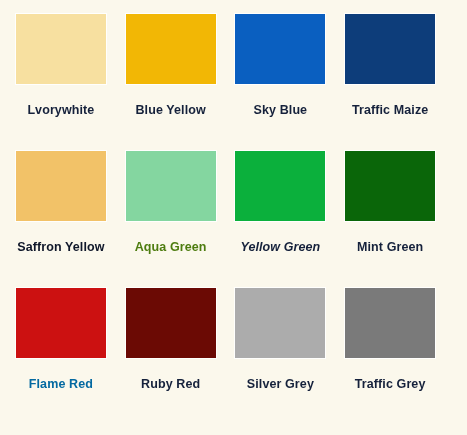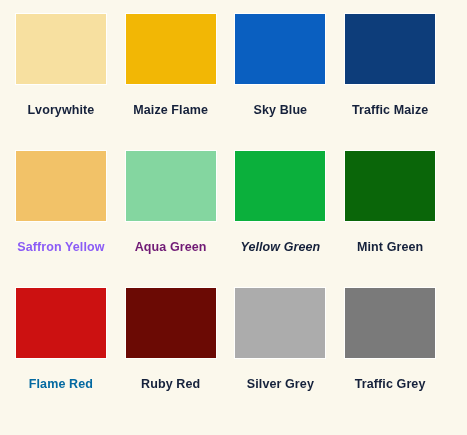--- a/index.html
+++ b/index.html
@@ -59,41 +59,41 @@
 <div id="palette-page" style="background-color: rgb(251, 248, 236);">
   <div id="swatch-grid">
 
     <div class="swatch-cell">
       <div class="swatch-chip" style="background-color: rgb(247, 224, 160);"></div>
       <div class="swatch-label" style="color: rgb(21, 33, 59);">Lvorywhite</div>
     </div>
 
     <div class="swatch-cell">
       <div class="swatch-chip" style="background-color: rgb(242, 183, 5);"></div>
-      <div class="swatch-label" style="color: rgb(21, 33, 59);">Maize Flame</div>
+      <div class="swatch-label" style="color: rgb(21, 33, 59);">Blue Yellow</div>
     </div>
 
     <div class="swatch-cell">
       <div class="swatch-chip" style="background-color: rgb(10, 95, 192);"></div>
       <div class="swatch-label" style="color: rgb(21, 33, 59);">Sky Blue</div>
     </div>
 
     <div class="swatch-cell">
       <div class="swatch-chip" style="background-color: rgb(13, 61, 122);"></div>
       <div class="swatch-label" style="color: rgb(21, 33, 59);">Traffic Maize</div>
     </div>
 
     <div class="swatch-cell">
       <div class="swatch-chip" style="background-color: rgb(242, 194, 104);"></div>
-      <div class="swatch-label" style="color: #8b5cf6;">Saffron Yellow</div>
+      <div class="swatch-label" style="color: #0f172a;">Saffron Yellow</div>
     </div>
 
     <div class="swatch-cell">
       <div class="swatch-chip" style="background-color: rgb(132, 214, 160);"></div>
-      <div class="swatch-label" style="color: #701a75;">Aqua Green</div>
+      <div class="swatch-label" style="color: #4d7c0f;">Aqua Green</div>
     </div>
 
     <div class="swatch-cell">
       <div class="swatch-chip" style="background-color: rgb(11, 176, 60);"></div>
       <div class="swatch-label" style="color: rgb(21, 33, 59); font-style: italic;">Yellow Green</div>
     </div>
 
     <div class="swatch-cell">
       <div class="swatch-chip" style="background-color: rgb(10, 102, 9);"></div>
       <div class="swatch-label" style="color: rgb(21, 33, 59);">Mint Green</div>

